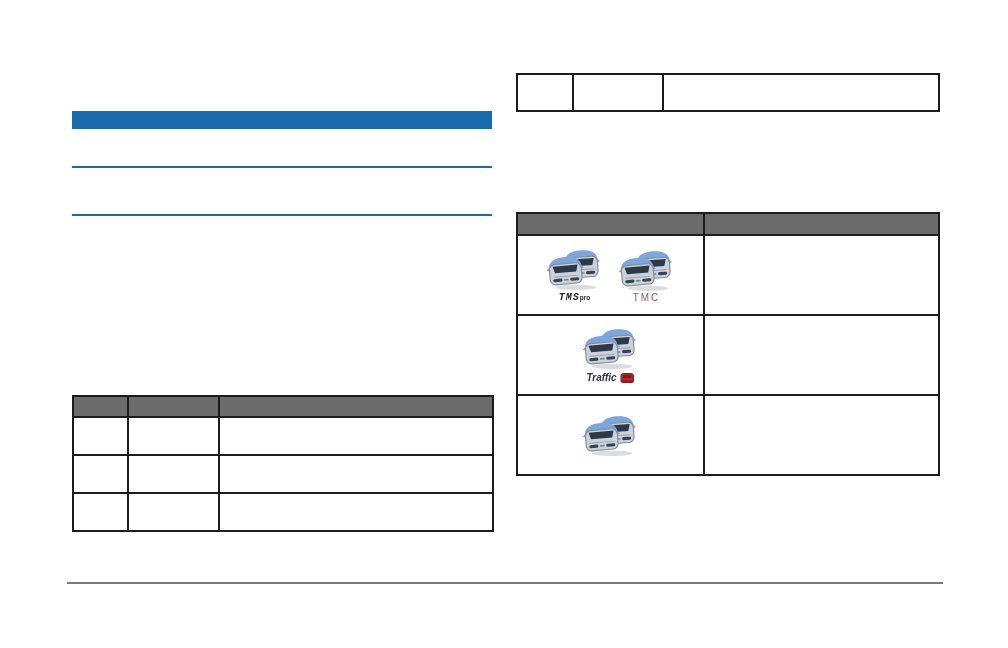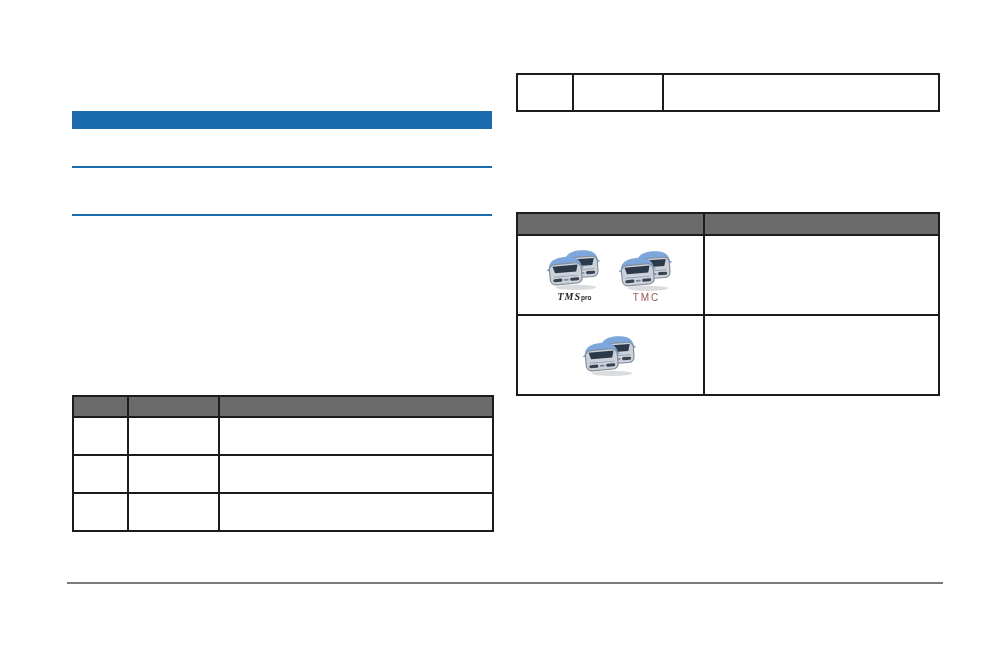--- a/index.html
+++ b/index.html
@@ -28,21 +28,21 @@
 
   .traffic-table{left:516px;top:212px;width:422px;}
   .traffic-table th{height:20px;}
   .traffic-table td{height:78px;background:#ffffff;}
   .icon-cell{text-align:center;}
   .icon-row{display:flex;justify-content:center;align-items:flex-end;gap:14px;}
   .icon-stack{display:flex;flex-direction:column;align-items:center;gap:1px;}
   .car-svg{width:58px;height:44px;display:block;}
 
   .logo{font-size:10px;line-height:10px;white-space:nowrap;}
-  .tms-label{font-family:Liberation Serif, serif;font-style:italic;font-weight:bold;
+  .tms-label{font-family:Liberation Mono, monospace;font-style:italic;font-weight:bold;
     color:#26262a;letter-spacing:1px;text-align:right;}
   .tms-suffix{font-size:6.5px;font-weight:bold;color:#26262a;letter-spacing:0;}
   .tmc-label{font-weight:normal;color:#96584e;letter-spacing:2px;font-size:10px;}
   .traffic-wrap{display:flex;align-items:center;gap:3px;}
   .traffic-label{font-style:italic;font-weight:bold;color:#2b3340;font-size:10px;}
   .red-car-svg{width:15px;height:13px;display:block;}
 
   .footer-rule{left:67px;top:582px;width:876px;height:2px;background:#7a7a7a;}
 </style>
 </head>
@@ -158,20 +158,38 @@
         </td>
         <td></td>
       </tr>
       <tr>
         <td class="icon-cell">
           <div class="icon-row">
             <div class="icon-stack">
               <svg class="car-svg" viewBox="0 0 60 44">
                   <use href="#car-pair"></use>
                 </svg>
+              <span class="traffic-wrap">
+                <span class="traffic-label">Traffic</span>
+                <svg class="red-car-svg" viewBox="0 0 15 13">
+                    <use href="#red-car"></use>
+                  </svg>
+              </span>
+            </div>
+          </div>
+        </td>
+        <td></td>
+      </tr>
+      <tr>
+        <td class="icon-cell">
+          <div class="icon-row">
+            <div class="icon-stack">
+              <svg class="car-svg" viewBox="0 0 60 44">
+                  <use href="#car-pair"></use>
+                </svg>
             </div>
           </div>
         </td>
         <td></td>
       </tr>
     </tbody>
   </table>
 
   <div class="abs footer-rule" style="background: rgb(122, 122, 122);"></div>
 

